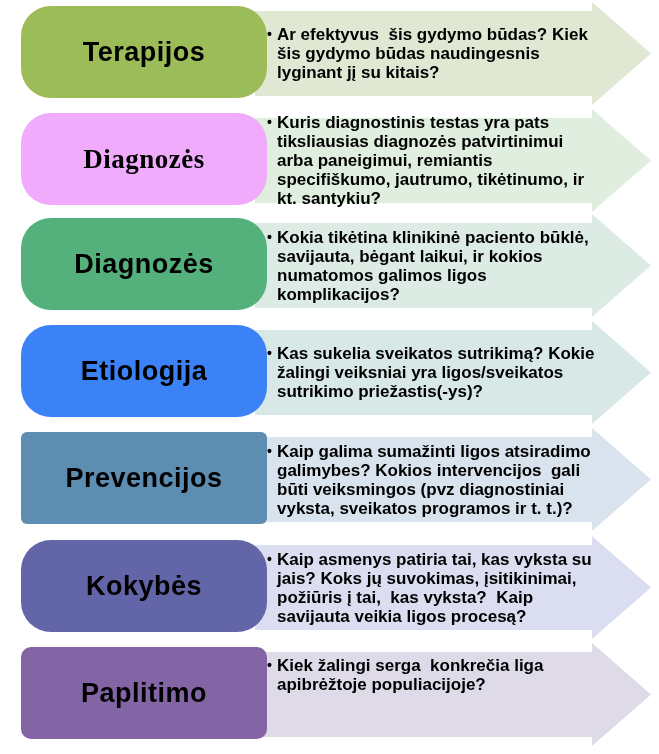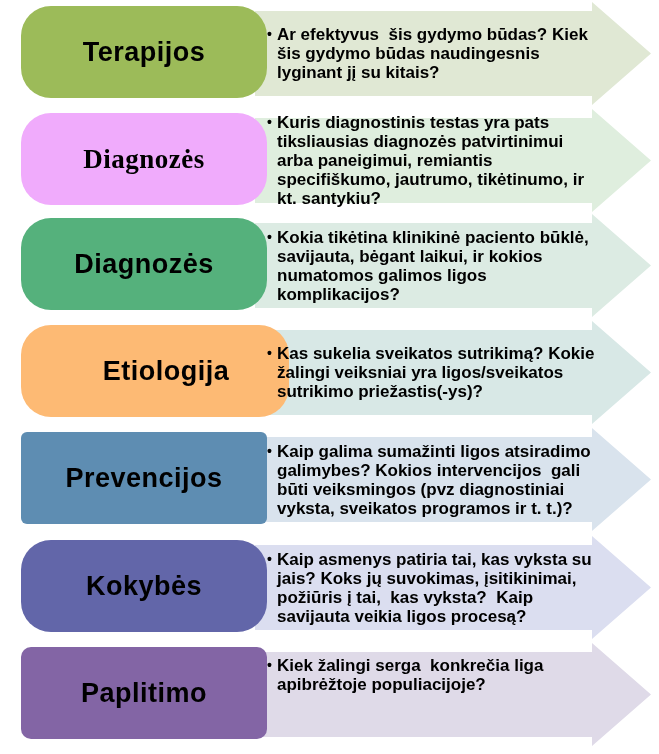--- a/index.html
+++ b/index.html
@@ -110,21 +110,21 @@
         <span class="bullet">•</span>
         <span class="question">Kokia tikėtina klinikinė paciento būklė, savijauta, bėgant laikui, ir kokios numatomos galimos ligos komplikacijos?</span>
       </div>
     </div>
   </div>
 
   <div class="row r3">
     <svg class="arrow-svg" viewBox="0 0 397 103">
       <polygon points="0,9 337,9 337,0 396,51.5 337,103 337,94 0,94" fill="#d8e8e6"></polygon>
     </svg>
-    <div class="box" style="background-color: #fdba74; padding-left: 22px;">
+    <div class="box" style="background-color: #3b82f6;">
       <span class="box-label">Etiologija</span>
     </div>
     <div class="arrow-text">
       <div class="qwrap">
         <span class="bullet">•</span>
         <span class="question">Kas sukelia sveikatos sutrikimą? Kokie žalingi veiksniai yra ligos/sveikatos sutrikimo priežastis(-ys)?</span>
       </div>
     </div>
   </div>
 

